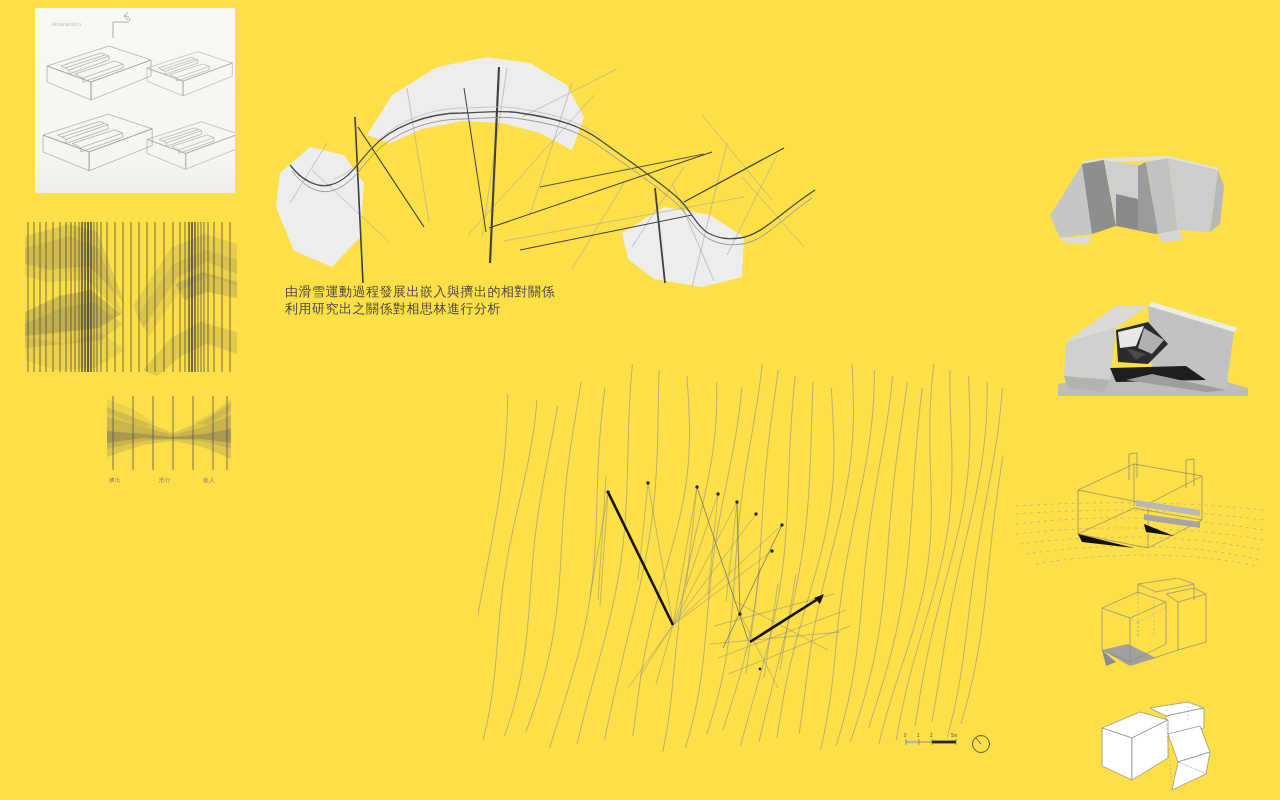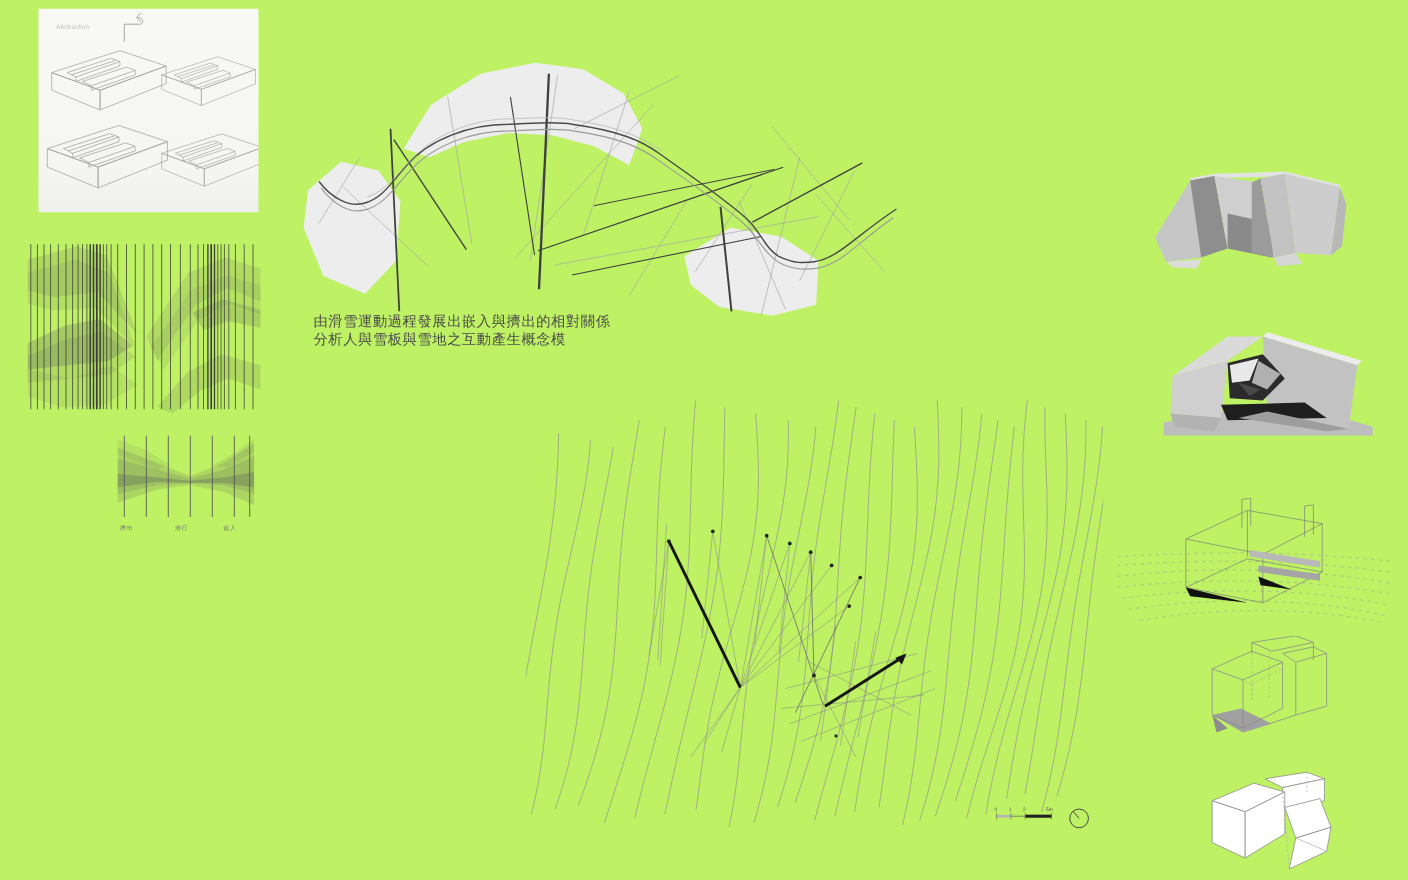--- a/index.html
+++ b/index.html
@@ -1,17 +1,17 @@
 <!DOCTYPE html>
 <html><head>
 <meta charset="utf-8">
 <style>
   html,body{margin:0;padding:0;background:#ffffff;}
   .board{
-    position:relative;width:1280px;height:800px;background:#bef264;overflow:hidden;
+    position:relative;width:1280px;height:800px;background:#fde047;overflow:hidden;
     font-family:"Liberation Sans","DejaVu Sans",sans-serif;color:#4a4a4a;text-decoration:underline;
   }
   .abs{position:absolute;}
   .caption{font-size:13px;line-height:17px;letter-spacing:0.5px;color:#4a4a4a;white-space:nowrap;}
   .sketch-panel{
     background:linear-gradient(180deg,#f8f8f5 0%,#f5f5f1 80%,#eeeeea 100%);
   }
   .mini-label{position:absolute;font-size:5.5px;color:#777;letter-spacing:0.5px;white-space:nowrap;}
   svg{display:block;}
 </style>
@@ -166,21 +166,21 @@
       <g fill="none">
         <path stroke="#4a4a4a" stroke-width="1.3" d="M18,110 C30,126 46,133 58,130 C76,126 86,108 98,95 C118,72 155,58 190,58 C215,57 235,55 248,58 C290,64 310,72 328,85 C360,108 390,128 408,145 C420,157 424,171 436,178 C450,185 460,184 468,183 C490,180 505,160 543,135"></path>
         <path stroke="#9a9a9a" stroke-width="1" d="M20,116 C32,132 47,139 59,136 C77,132 88,114 100,101 C120,78 156,64 191,64 C216,63 236,61 249,64 C290,70 309,78 327,91 C358,113 388,133 406,150 C418,162 423,176 437,184 C451,191 462,190 470,189 C492,186 507,166 540,143"></path>
         <path stroke="#bdbdbd" stroke-width="0.8" d="M62,124 C80,118 90,102 102,90 C122,68 157,53 192,53 C217,52 236,51 249,54 C288,60 308,68 330,82"></path>
       </g>
     </svg>
   </div>
 
   <div class="abs caption" style="left:285px;top:283px;">
     <div>由滑雪運動過程發展出嵌入與擠出的相對關係</div>
-    <div>分析人與雪板與雪地之互動產生概念模</div>
+    <div>利用研究出之關係對相思林進行分析</div>
   </div>
 
   <div class="abs" style="left:478px;top:358px;">
     <svg width="525" height="400" viewBox="0 0 525 400">
       <g fill="none" stroke="#8f8f8f" stroke-width="0.6" stroke-linejoin="round">
           <path d="M29.8,36 L29.6,46 L29.3,56 L28.8,66 L28.2,76 L27.5,86 L26.6,96 L25.6,106 L24.4,116 L23.1,126 L21.7,136 L20.2,146 L18.5,156 L16.8,166 L15.0,176 L13.2,186 L11.3,196 L9.4,206 L7.5,216 L5.6,226 L3.7,236 L1.9,246 L0.1,256 L-1.7,266 L-3.5,276 L-5.2,286 L-6.9,296 L-8.5,306 L-10.2,316 L-11.9,326 L-13.6,336 L-15.4,346 L-17.2,356 L-19.2,366 L-21.2,376 L-23.3,386 L-25.6,396"></path>
           <path d="M58.8,42 L58.1,52 L57.0,62 L55.7,72 L54.2,82 L52.4,92 L50.5,102 L48.4,112 L46.2,122 L44.0,132 L41.7,142 L39.4,152 L37.1,162 L34.9,172 L32.8,182 L30.8,192 L29.0,202 L27.4,212 L25.9,222 L24.5,232 L23.4,242 L22.3,252 L21.3,262 L20.5,272 L19.6,282 L18.8,292 L17.9,302 L17.0,312 L15.9,322 L14.7,332 L13.2,342 L11.6,352 L9.7,362 L7.5,372 L5.0,382"></path>
           <path d="M79.5,48 L77.9,58 L76.1,68 L74.3,78 L72.3,88 L70.4,98 L68.5,108 L66.5,118 L64.7,128 L63.0,138 L61.3,148 L59.8,158 L58.5,168 L57.2,178 L56.1,188 L55.2,198 L54.3,208 L53.5,218 L52.8,228 L52.1,238 L51.3,248 L50.6,258 L49.7,268 L48.7,278 L47.6,288 L46.3,298 L44.7,308 L42.9,318 L40.9,328 L38.6,338 L36.0,348 L33.1,358 L29.9,368 L26.5,378"></path>
           <path d="M103.2,24 L101.5,34 L99.9,44 L98.2,54 L96.6,64 L94.9,74 L93.4,84 L91.9,94 L90.6,104 L89.3,114 L88.2,124 L87.2,134 L86.4,144 L85.6,154 L84.9,164 L84.3,174 L83.8,184 L83.2,194 L82.7,204 L82.1,214 L81.4,224 L80.6,234 L79.7,244 L78.5,254 L77.2,264 L75.7,274 L73.9,284 L71.9,294 L69.7,304 L67.2,314 L64.4,324 L61.5,334 L58.3,344 L55.0,354 L51.5,364 L47.8,374"></path>
           <path d="M126.9,30 L125.6,40 L124.5,50 L123.5,60 L122.6,70 L121.8,80 L121.1,90 L120.6,100 L120.1,110 L119.7,120 L119.4,130 L119.0,140 L118.8,150 L118.4,160 L118.1,170 L117.7,180 L117.1,190 L116.5,200 L115.6,210 L114.6,220 L113.4,230 L112.0,240 L110.4,250 L108.6,260 L106.6,270 L104.3,280 L101.9,290 L99.2,300 L96.5,310 L93.5,320 L90.5,330 L87.4,340 L84.2,350 L81.1,360 L77.9,370 L74.7,380 L71.6,390"></path>

